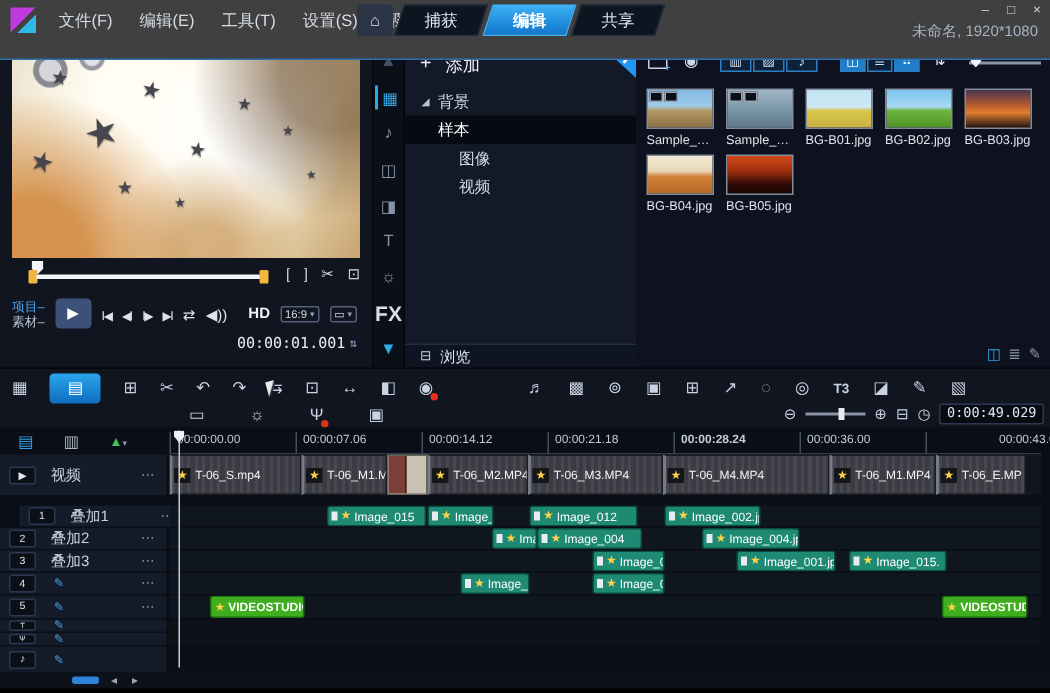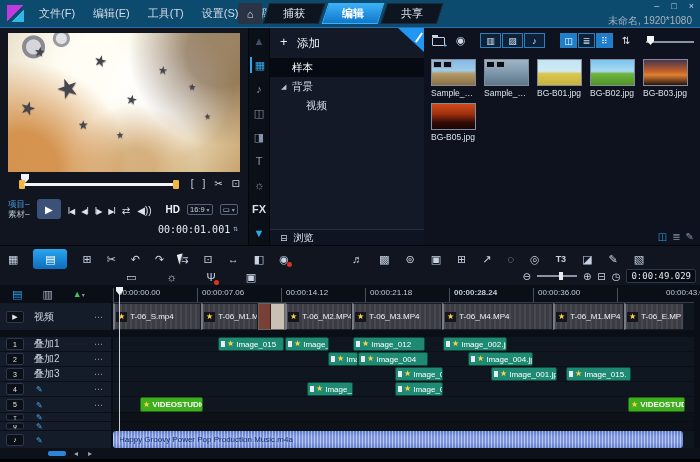--- a/index.html
+++ b/index.html
@@ -2,21 +2,21 @@
 <html><head>
 <meta charset="utf-8">
 <style>
   html,body{margin:0;padding:0;background:#000;}
   #app{position:relative;width:700px;height:462px;background:#0a0e16;overflow:hidden;
        font-family:"Liberation Sans","DejaVu Sans",sans-serif;color:#d4dbe6;
        -webkit-font-smoothing:antialiased;}
   #app *{box-sizing:border-box;}
 
   
-  .titlebar{position:absolute;left:0;top:0;width:700px;height:28px;background:#0c4a6e;
+  .titlebar{position:absolute;left:0;top:0;width:700px;height:40px;background:#404040;
             border-bottom:1px solid #2c6fb2;z-index:30;}
   .logo{position:absolute;left:7px;top:5px;width:17px;height:17px;}
   .logo .l1{position:absolute;inset:0;background:linear-gradient(135deg,#c03ae0 0,#c03ae0 48%,transparent 50%);}
   .logo .l2{position:absolute;inset:2px 0 0 3px;background:linear-gradient(315deg,#30b8e8 0,#30b8e8 42%,transparent 44%);}
   .menus{position:absolute;left:30px;top:0;height:27px;display:flex;align-items:center;}
   .menu-item{padding:2px 9px;font-size:11px;color:#d4dbe6;cursor:default;}
   .home-btn{position:absolute;left:238px;top:3px;width:24px;height:21px;background:#2a3444;
             border-radius:2px;display:flex;align-items:center;justify-content:center;
             font-size:11px;color:#d8dfe9;}
   .tabs{position:absolute;left:266px;top:3px;height:21px;display:flex;gap:3px;}
@@ -63,21 +63,21 @@
                font-size:10px;color:#e8eef8;display:flex;gap:3px;align-items:flex-start;}
   .pv-timecode .spin{font-size:8px;color:#8fa8c8;}
 
   
   .nav-strip{position:absolute;left:248px;top:28px;width:22px;height:217px;background:#0b0f17;
              border-left:1px solid #05070c;border-right:1px solid #05070c;
              display:flex;flex-direction:column;align-items:center;padding-top:5px;gap:8px;}
   .nav-item{width:18px;height:16px;display:flex;align-items:center;justify-content:center;
             font-size:11px;color:#8694aa;}
   .nav-item.active{color:#2fa8e8;border-left:2px solid #2fa8e8;}
-  .nav-item.fx{font-size:11px;font-weight:bold;color:#d8dfe9;}
+  .nav-item.fx{font-size:14px;font-weight:bold;color:#d8dfe9;}
   .nav-item.first{color:#44506a;} .nav-item.last{color:#2fa8e8;}
 
   
   .tree-panel{position:absolute;left:270px;top:28px;width:154px;height:217px;background:#131927;}
   .tree-header{position:relative;height:26px;}
   .tree-plus{position:absolute;left:10px;top:6px;font-size:13px;color:#e8edf5;}
   .tree-add{position:absolute;left:27px;top:8px;font-size:11.5px;color:#eef2f8;}
   .pin-corner{position:absolute;right:0;top:0;width:0;height:0;
               border-top:24px solid #2196f3;border-left:26px solid transparent;}
   .pin-corner:after{content:"";position:absolute;right:4px;top:-20px;width:2px;height:11px;
@@ -291,26 +291,29 @@
       <div class="nav-item last">▼</div>
     </aside>
 
   <section class="tree-panel">
     <div class="tree-header">
       <span class="tree-plus">+</span>
       <span class="tree-add">添加</span>
       <span class="pin-corner"></span>
     </div>
     <div class="tree-items" id="tree-items">
-        <div class="tree-item lvl0 selected">
-          <span>样本</span>
-        </div>
         <div class="tree-item lvl0">
           <span class="caret">◢</span>
           <span>背景</span>
+        </div>
+        <div class="tree-item lvl0 selected">
+          <span>样本</span>
+        </div>
+        <div class="tree-item lvl1">
+          <span>图像</span>
         </div>
         <div class="tree-item lvl1">
           <span>视频</span>
         </div>
       </div>
     <div class="browse-bar">
       <span class="ic">⊟</span>
       <span>浏览</span>
     </div>
   </section>
@@ -357,20 +360,24 @@
           <div class="thumb-img art-field1"></div>
           <div class="thumb-label">BG-B01.jpg</div>
         </div>
         <div class="thumb">
           <div class="thumb-img art-field2"></div>
           <div class="thumb-label">BG-B02.jpg</div>
         </div>
         <div class="thumb">
           <div class="thumb-img art-sunset"></div>
           <div class="thumb-label">BG-B03.jpg</div>
+        </div>
+        <div class="thumb">
+          <div class="thumb-img art-desert"></div>
+          <div class="thumb-label">BG-B04.jpg</div>
         </div>
         <div class="thumb">
           <div class="thumb-img art-lava"></div>
           <div class="thumb-label">BG-B05.jpg</div>
         </div>
       </div>
     <div class="lib-corner">
       <span class="blue">◫</span>
       <span>≣</span>
       <span>✎</span>
@@ -473,21 +480,21 @@
           </div>
           <div class="clip clip-video" style="left: 440px; width: 71px;">
             <span class="vstar">★</span>
             <span>T-06_M1.MP4</span>
           </div>
           <div class="clip clip-video" style="left: 511px; width: 60px;">
             <span class="vstar">★</span>
             <span>T-06_E.MP</span>
           </div>
         </div>
-        <div class="row-head" style="top: 34px; height: 14px;">
+        <div class="row-head" style="top: 34px; height: 14px; margin-left: 13px;">
           <span class="tr-iconbox">1</span>
           <span class="tr-label">叠加1</span>
           <span class="tr-dots">⋯</span>
         </div>
         <div class="row-body" style="top: 34px; height: 14px;">
           <div class="clip clip-image" style="left: 105px; width: 66px;">
             <span class="page"></span>
             <span class="star">★</span>
             <span>Image_015</span>
           </div>
@@ -590,25 +597,20 @@
         <div class="row-body dim" style="top: 110px; height: 8px;"></div>
         <div class="row-head" style="top: 119px; height: 8px;">
           <span class="tr-iconbox sm">Ψ</span>
           <span class="tr-pen">✎</span>
         </div>
         <div class="row-body dim" style="top: 119px; height: 8px;"></div>
         <div class="row-head" style="top: 128px; height: 17px;">
           <span class="tr-iconbox">♪</span>
           <span class="tr-pen">✎</span>
         </div>
-        <div class="row-body" style="top: 128px; height: 17px;">
-          <div class="clip clip-audio" style="left: 0px; width: 570px;">
-            <span>Happy Groovy Power Pop Production Music.m4a</span>
-          </div>
-        </div>
       </div>
     <div class="tl-scroll">
       <span class="sthumb"></span>
       <span class="sarr" style="left:74px">◂</span>
       <span class="sarr" style="left:88px">▸</span>
     </div>
     <div class="tl-bottom"></div>
   </section>
 
   <div class="playhead"></div>

